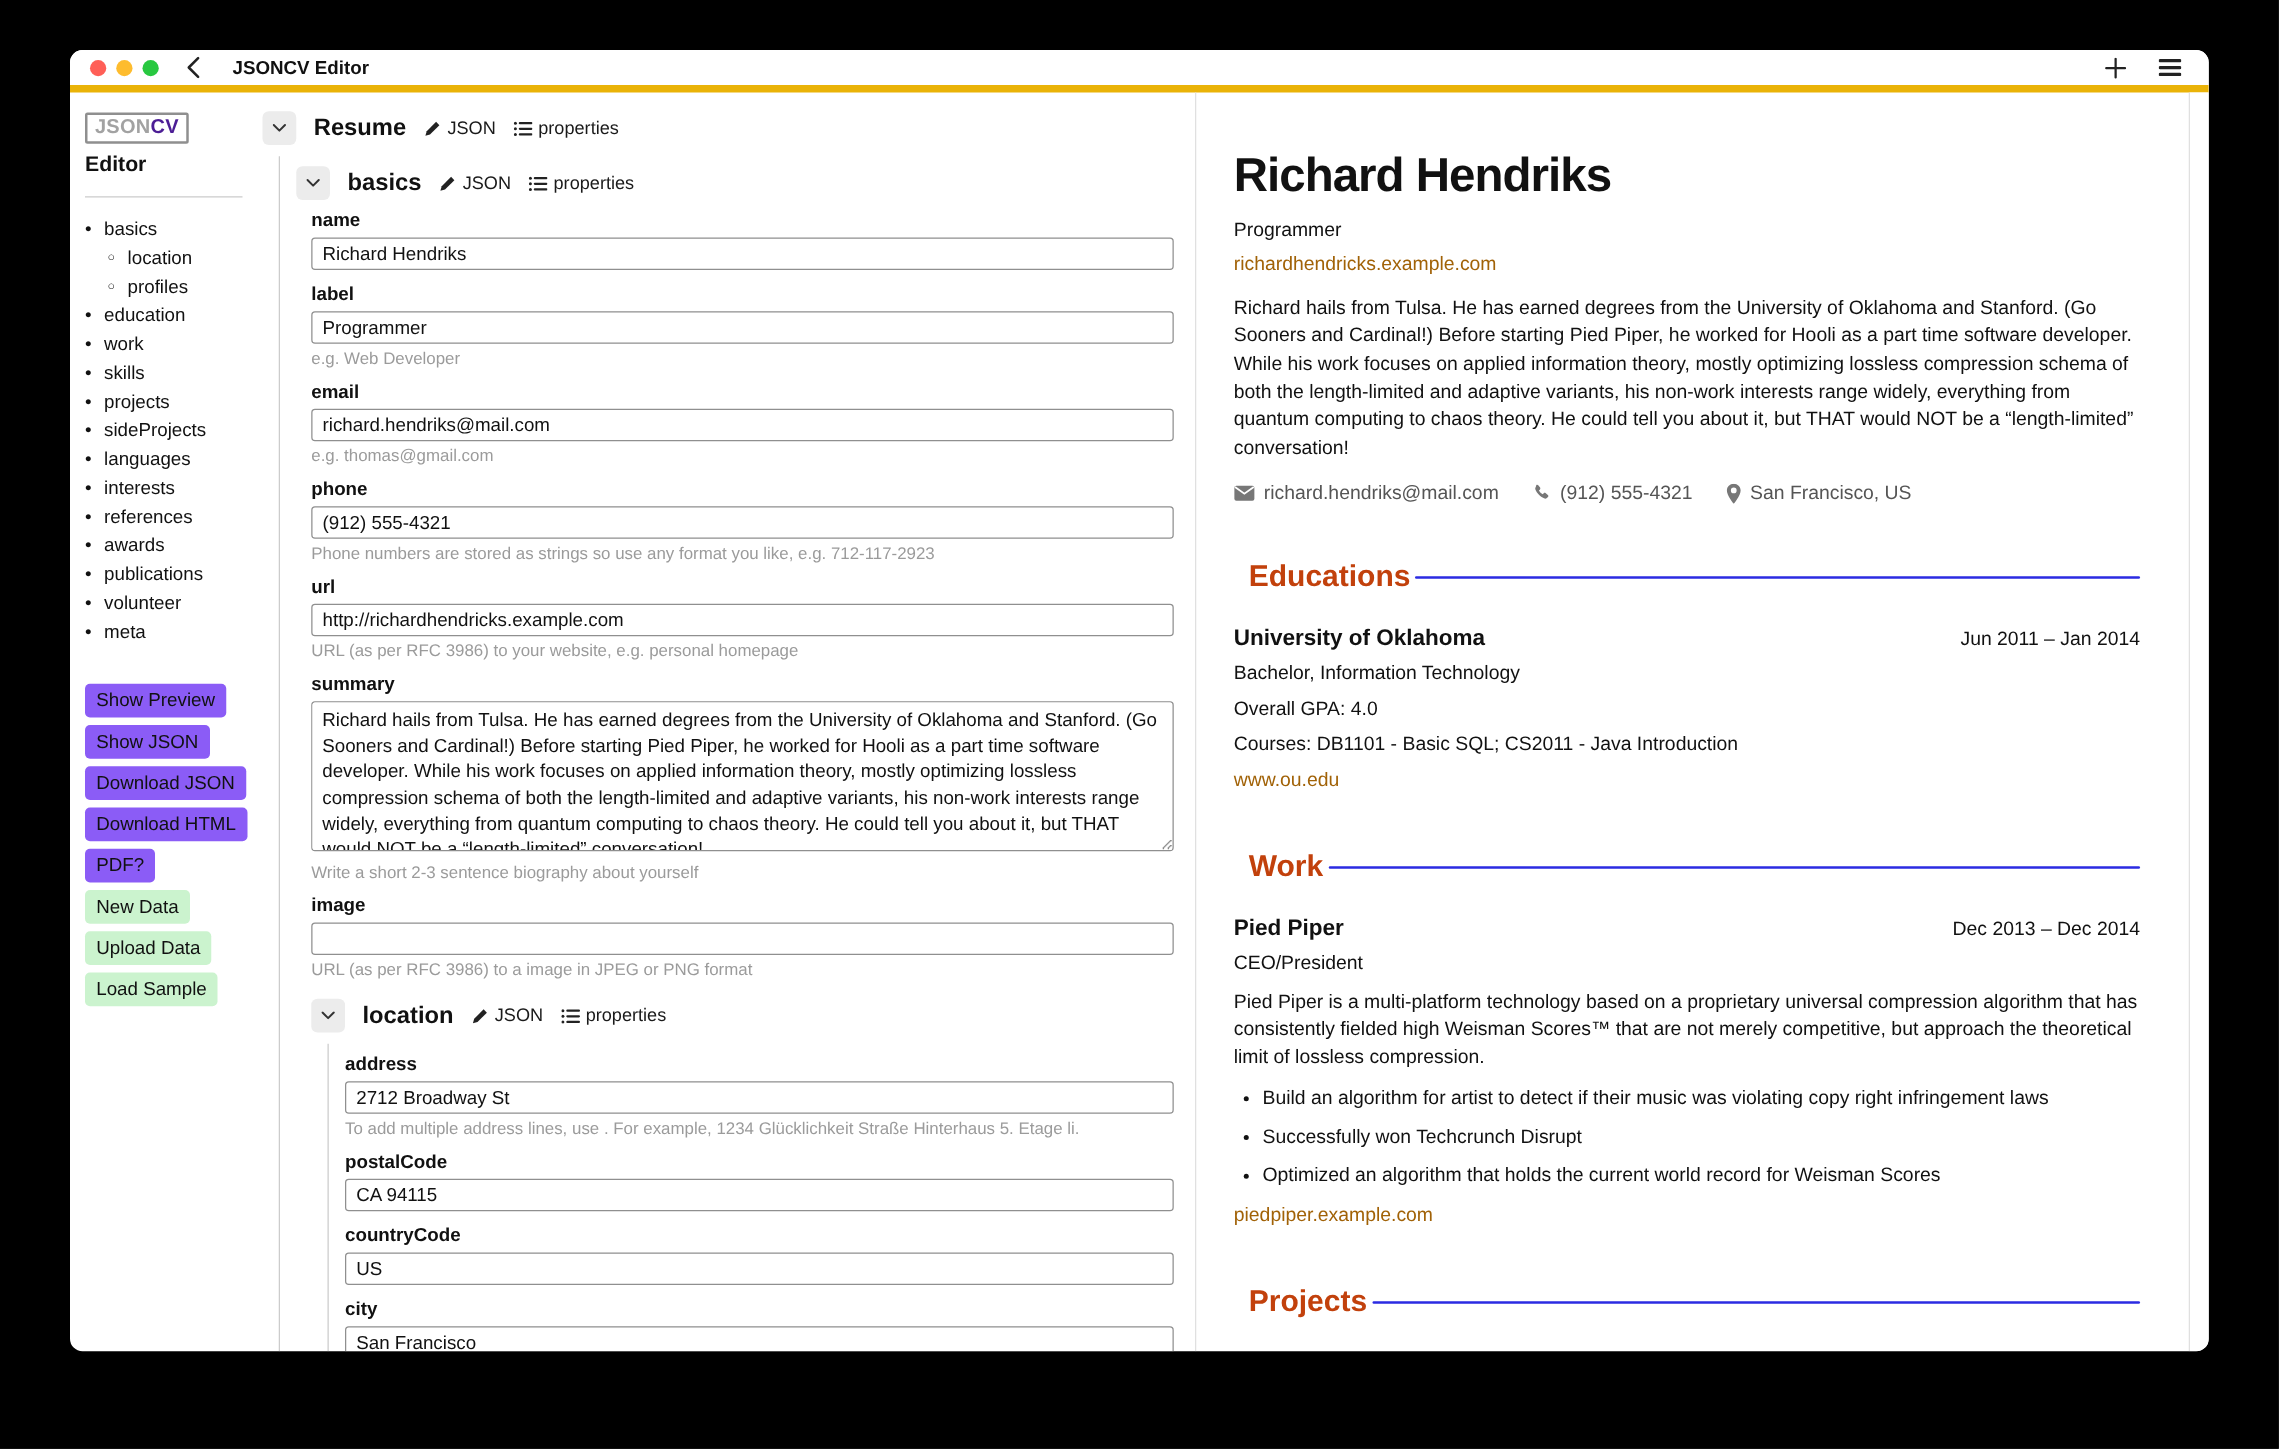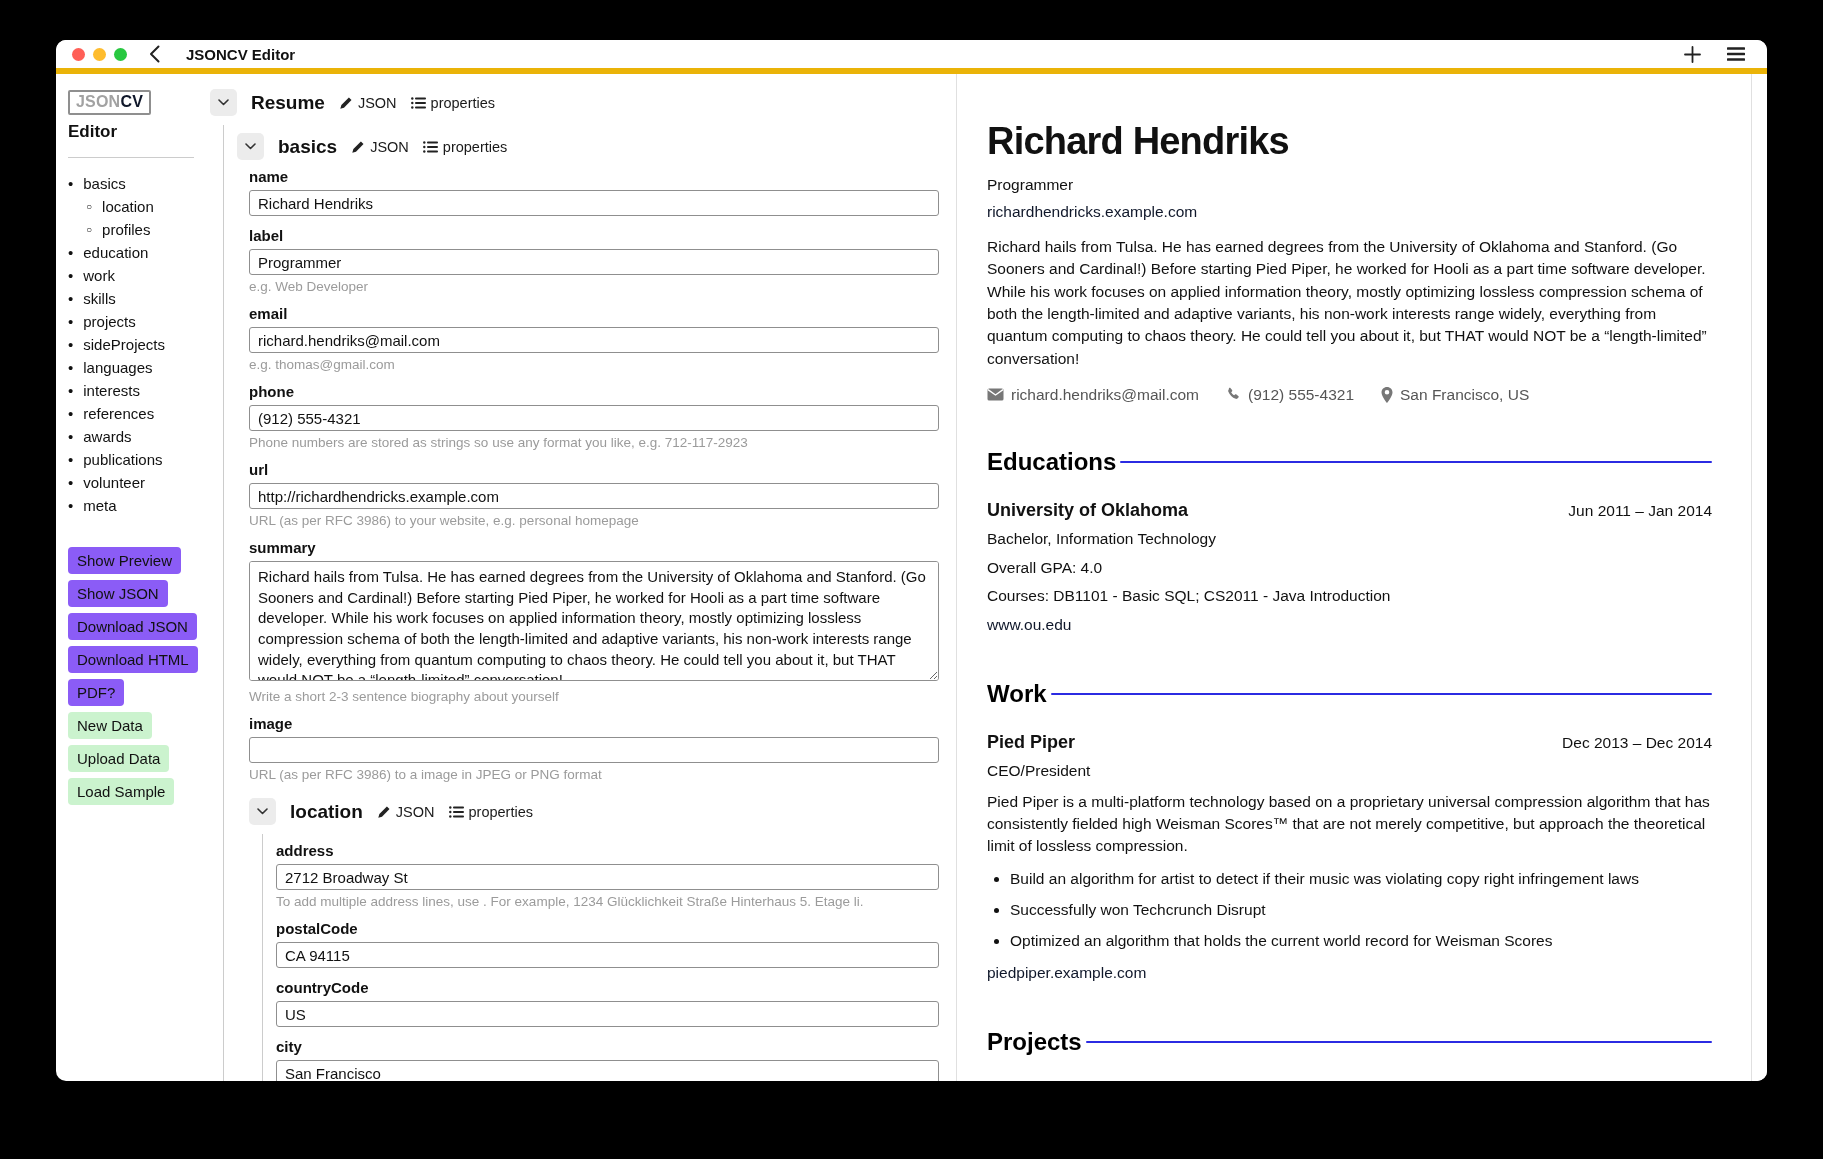--- a/index.html
+++ b/index.html
@@ -17,21 +17,21 @@
   .win-title { margin-left:26px; font-size:15px; font-weight:600; }
   .tb-spacer { flex:1; }
   .tb-icon { display:flex; align-items:center; margin-left:26px; }
 
   
   .main { flex:1; display:flex; min-height:0; }
 
   
   .sidebar { width:152px; flex:none; padding:16px 0 0 12px; }
   .logo-box { display:inline-block; border:2px solid #8f8f8f; border-radius:2px; padding:1px 6px 2px; font-weight:700; font-size:16px; letter-spacing:0.2px; }
-  .logo-json { color:#a2a2a2; } .logo-cv { color:#0f172a; }
+  .logo-json { color:#a2a2a2; } .logo-cv { color:#4c1d95; }
   .logo-sub { font-weight:700; font-size:17px; margin-top:7px; }
   .side-hr { border:none; border-top:1px solid #ccc; width:126px; margin:15px 0 14px; }
   .nav ul { list-style:none; }
   .nav li { display:flex; align-items:center; gap:10px; font-size:15px; height:23px; cursor:pointer; }
   .nav li .b1 { font-size:15px; line-height:1; }
   .nav li.sub { padding-left:18px; }
   .nav li .b2 { font-size:10px; line-height:1; }
   .side-btns { margin-top:30px; display:flex; flex-direction:column; align-items:flex-start; gap:6px; }
   .sbtn { border:none; font-family:inherit; font-size:15px; color:#111; background:#8b5cf6; padding:5px 9px; border-radius:4px; cursor:pointer; }
   .sbtn.green { background:#cbf3ce; }
@@ -49,27 +49,27 @@
   .flabel { font-weight:700; font-size:15px; margin-bottom:5px; }
   .tinput { width:100%; height:26px; border:1px solid #8f8f8f; border-radius:3px; padding:0 8px; font-size:15px; font-family:inherit; color:#111; background:#fff; }
   textarea.tinput { height:120px; padding:5px 8px; line-height:1.38; resize:vertical; }
   .helper { color:#9b9b9b; font-size:13.5px; margin-top:4px; }
 
   
   .preview { flex:1; border-right:1px solid #e0e0e0; padding:46px 39px 0 30px; overflow:hidden; }
   .gutter { width:15px; flex:none; background:#fff; }
   .pv-name { font-size:38px; font-weight:700; letter-spacing:-0.8px; }
   .pv-label { font-size:15.5px; margin-top:13px; }
-  a.pv-link { color:#0f172a; text-decoration:none; font-size:15.5px; cursor:pointer; }
+  a.pv-link { color:#a16207; text-decoration:none; font-size:15.5px; cursor:pointer; }
   .pv-url { margin-top:9px; }
   .pv-summary { font-size:15.5px; line-height:1.44; margin-top:15px; }
   .contact { display:flex; align-items:center; gap:27px; margin-top:16px; color:#555; font-size:15.5px; }
   .citem { display:flex; align-items:center; gap:7px; }
   .pv-section { margin-top:44px; }
-  .pv-heading { display:flex; align-items:center; gap:4px; color:#000000; }
+  .pv-heading { display:flex; align-items:center; gap:4px; color:#c2410c;margin-left:12px; }
   .pv-heading .ht { font-size:24px; font-weight:700; }
   .pv-heading .rule { flex:1; height:2px; background:#2b2be2; border-radius:1px; }
   .item { margin-top:24px; }
   .item-head { display:flex; justify-content:space-between; align-items:baseline; }
   .item-title { font-size:18px; font-weight:700; }
   .item-dates { font-size:15.5px;text-align:right; }
   .iline { font-size:15.5px; margin-top:7px; line-height:1.4; }
   ul.hl { margin-top:13px; padding-left:23px; font-size:15.5px; }
   ul.hl li { margin-bottom:10px; line-height:1.35; }
 

